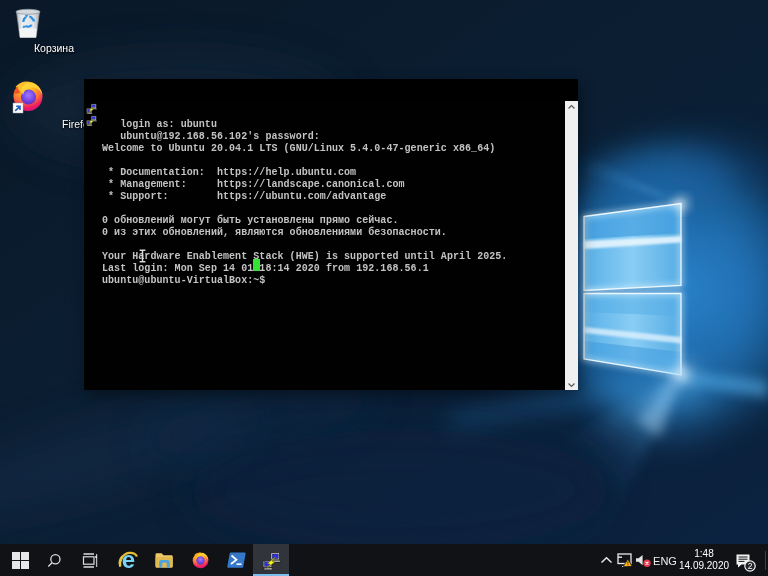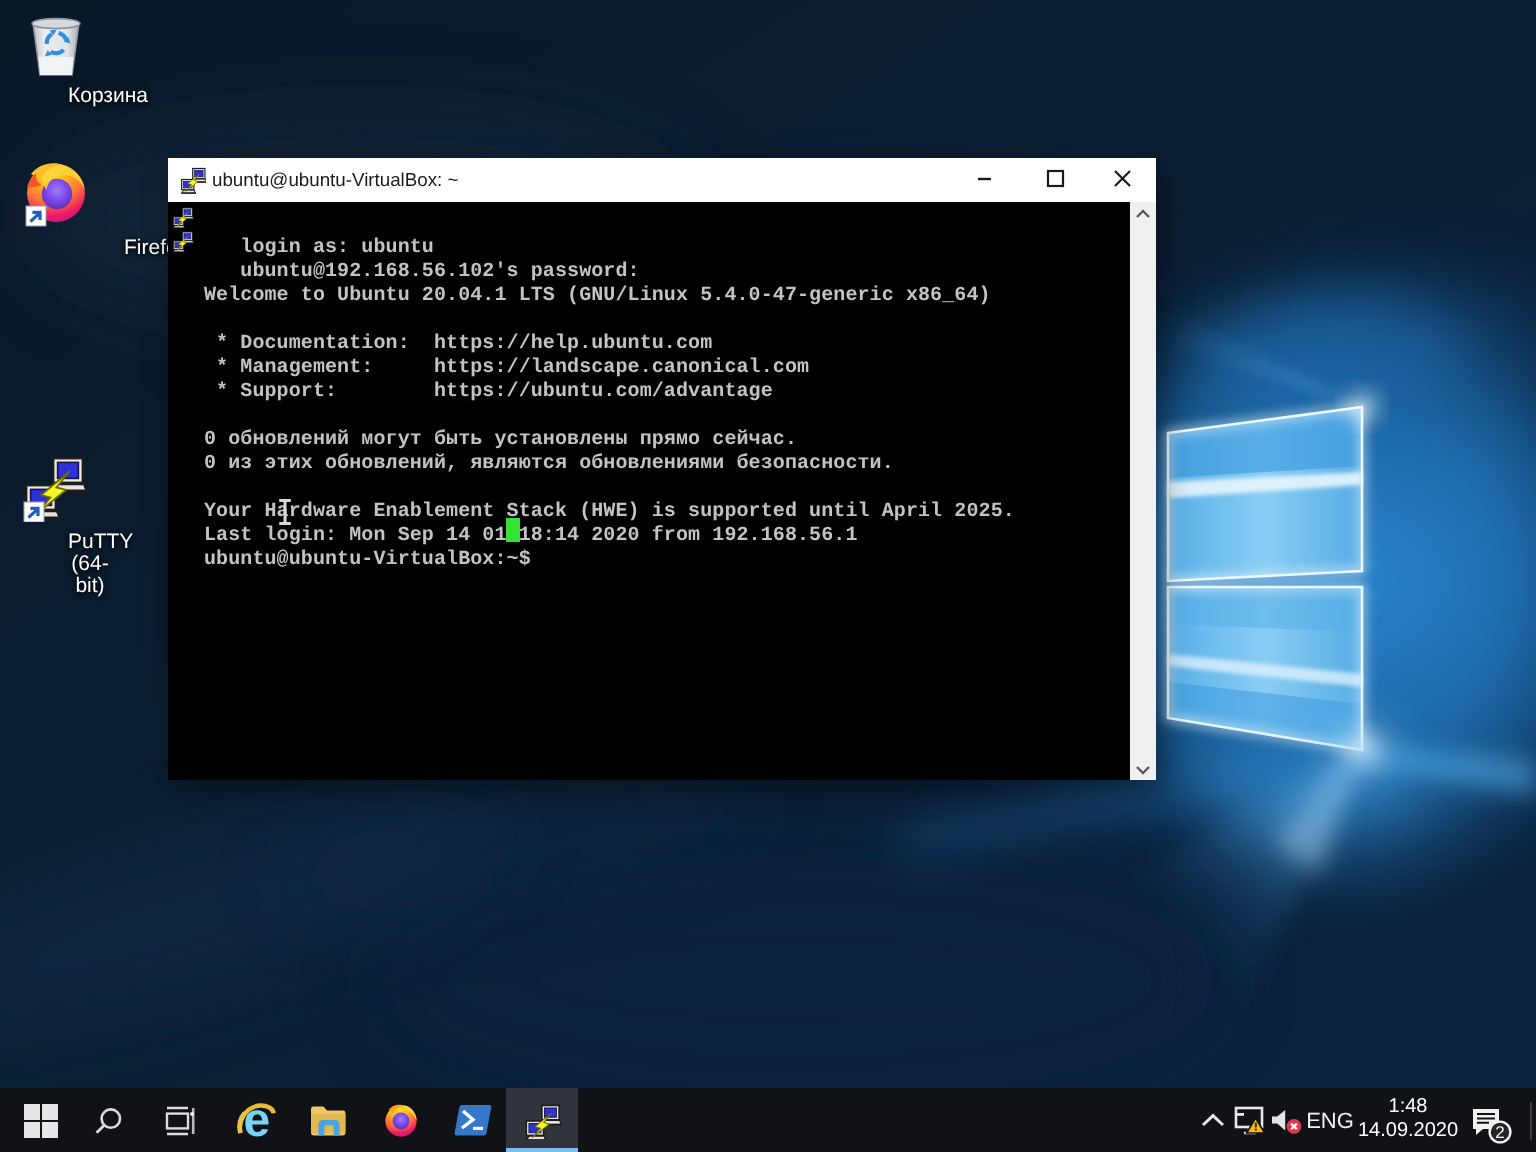--- a/index.html
+++ b/index.html
@@ -195,45 +195,22 @@
     <circle cx="18.5" cy="19" r="7.6" fill="url(#fxi)"></circle>
     <path d="M5.5 9 C9 4.2 16 2.2 22 4.6 C16 4.6 12.3 7.6 11 11.2 C9 10.5 7 9.8 5.5 9 Z" fill="#ffbd2e"></path>
     <path d="M11 11.2 C12.3 7.6 16 4.6 22 4.6 C26.5 6 31.5 10.5 32.4 17 C30 11.5 25.5 9.2 21.4 9.6 C17 10 13.6 13 13.3 17 C12 15 11 13 11 11.2 Z" fill="#ffd43a" opacity="0.9"></path>
     <path d="M3.6 15.5 C4.4 12.2 6.2 9.8 8.2 8.6 C7.6 11.4 8.8 13.4 10.8 14.4 C7.8 15.6 5.4 15.9 3.6 15.5 Z" fill="#f2552b"></path>
     <use href="#shortcut" x="3" y="25"></use>
   </svg>
   <div class="lbl" style="margin-top:5px;padding-left:28px;">Firefox</div>
 </div>
 
 
-<div class="dicon" style="left:0;top:227px;">
-  <svg width="34" height="34" viewBox="0 0 34 34" style="display:block;margin:0 auto;">
-    <use href="#pcpair" x="1" y="1"></use>
-    <use href="#shortcut" x="1" y="24"></use>
-  </svg>
-  <div class="lbl" style="margin-top:5px;">PuTTY<br>(64-bit)</div>
-</div>
 
 <div id="win">
-  <div id="titlebar">
-    <svg width="13.5" height="13.5" style="position:absolute;left:5.5px;top:4px;" viewBox="0 0 33 33">
-      <use href="#pcpair" x="1" y="2"></use>
-    </svg>
-    <div id="title-txt">ubuntu@ubuntu-VirtualBox: ~</div>
-
-    <svg class="capbtn" style="right:66px;" width="34" height="22">
-      <path d="M11 10.5 H17.5" stroke="#1a1a1a" stroke-width="1.2"></path>
-    </svg>
-    <svg class="capbtn" style="right:33px;" width="34" height="22">
-      <rect x="13" y="6.5" width="7.5" height="7.5" fill="none" stroke="#1a1a1a" stroke-width="1.1"></rect>
-    </svg>
-    <svg class="capbtn" style="right:0;" width="34" height="22">
-      <path d="M13.5 6.5 L21 14 M21 6.5 L13.5 14" stroke="#1a1a1a" stroke-width="1.1"></path>
-    </svg>
-  </div>
   <div id="term">
     <pre id="termtext">   login as: ubuntu
    ubuntu@192.168.56.102's password:
 Welcome to Ubuntu 20.04.1 LTS (GNU/Linux 5.4.0-47-generic x86_64)
 
  * Documentation:  https://help.ubuntu.com
  * Management:     https://landscape.canonical.com
  * Support:        https://ubuntu.com/advantage
 
 0 обновлений могут быть установлены прямо сейчас.

